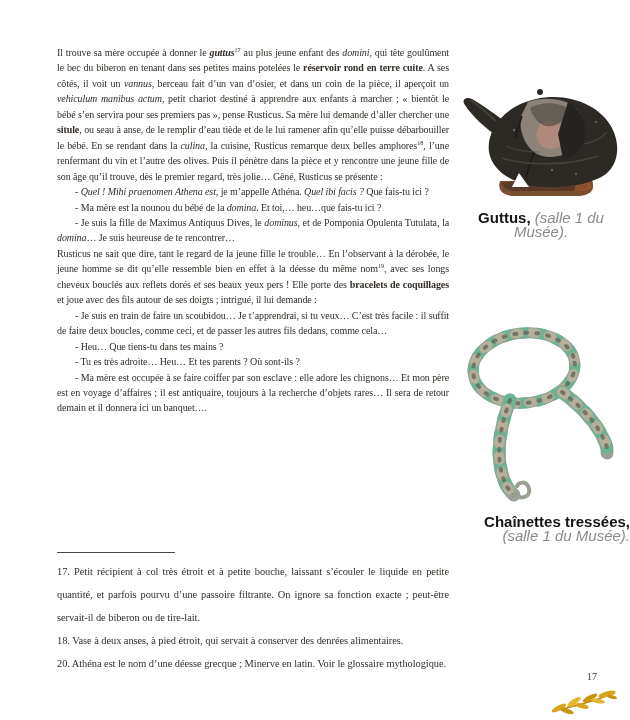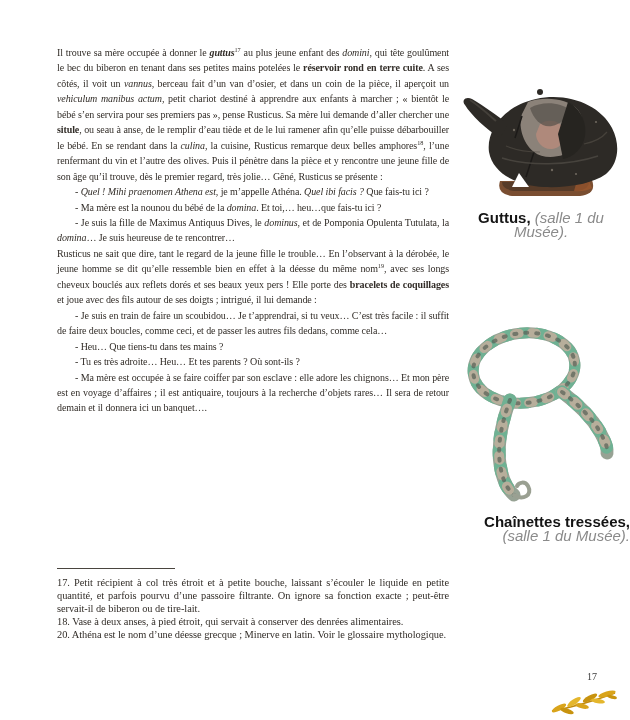--- a/index.html
+++ b/index.html
@@ -17,22 +17,22 @@
     text-align:justify;
   }
   .para { margin:0; }
   .para.indent { text-indent:18px; }
   .st-b { font-weight:bold; }
   .st-i { font-style:italic; }
   .st-sup { font-size:0.62em; vertical-align:super; line-height:0; letter-spacing:0; }
 
   
   .footnotes {
-    position:absolute; left:57px; top:568px; width:392px;
-    font-size:10.4px; line-height:13px; text-align:justify; letter-spacing:-0.05px;
+    position:absolute; left:57px; top:552px; width:392px;
+    font-size:10.4px; line-height:23px; text-align:justify; letter-spacing:-0.05px;
   }
   .footnote-rule { width:118px; border-top:1px solid #4a453f; margin-bottom:7px; }
   .footnote { margin:0; }
 
   
   .figures-column { position:absolute; left:452px; top:86px; width:178px; height:560px; }
   .figure { position:absolute; left:0; width:178px; margin:0; }
   .figure-guttus { top:0; }
   .figure-chains { top:240px; }
   .fig-image { display:flex; justify-content:center; }

